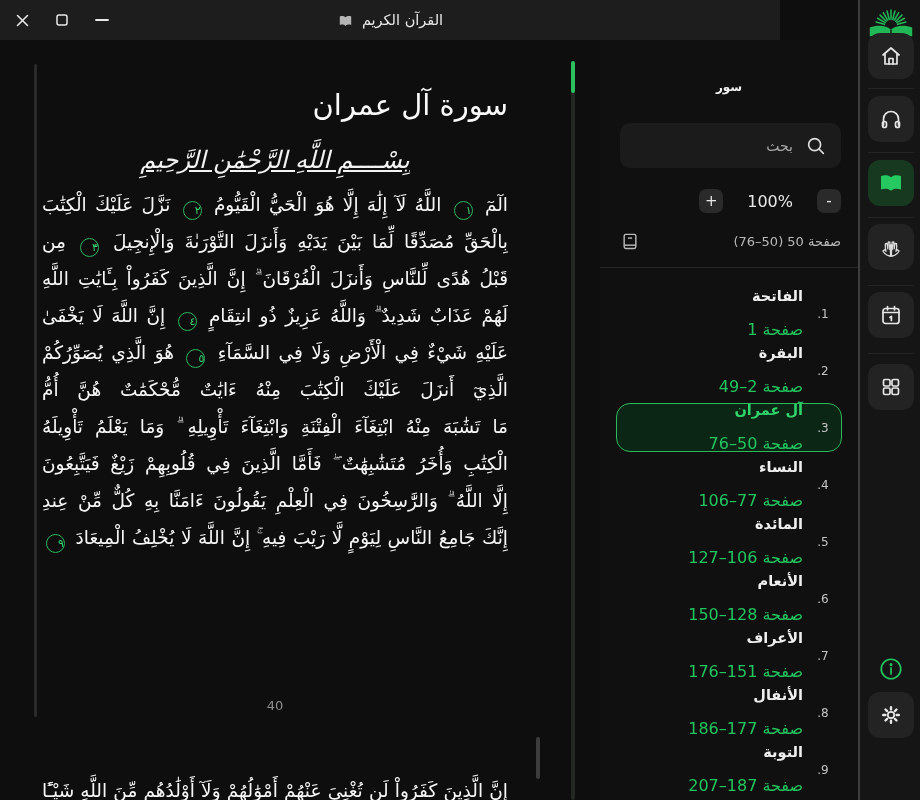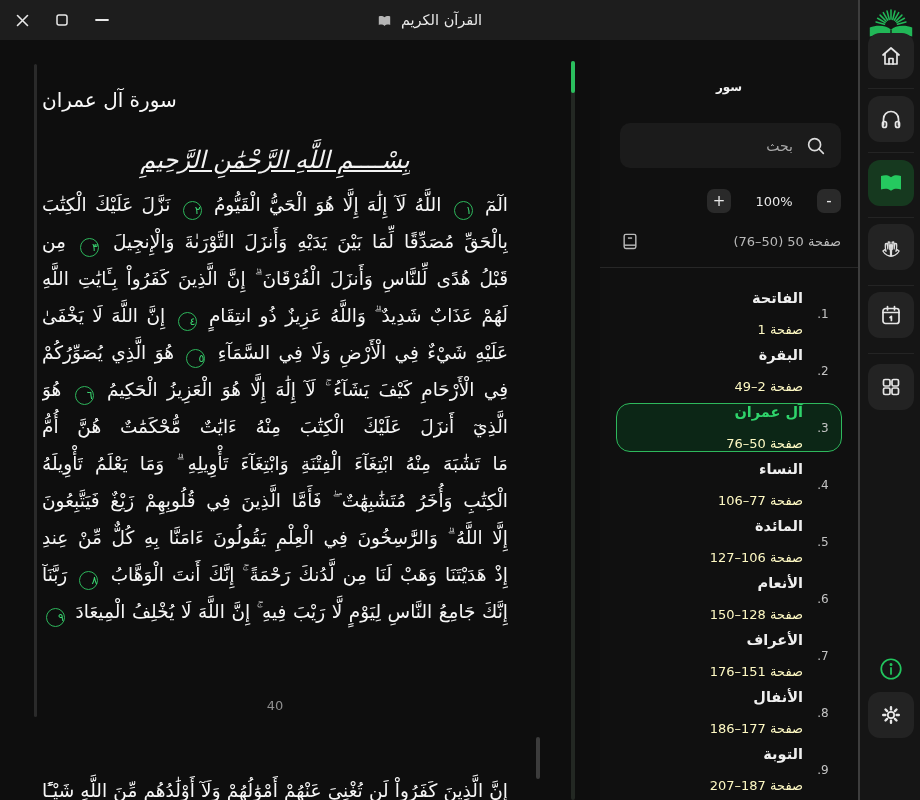--- a/index.html
+++ b/index.html
@@ -1,21 +1,21 @@
 <!DOCTYPE html>
 <html><head>
 <meta charset="utf-8">
 <style>
   * { margin:0; padding:0; box-sizing:border-box; }
   html,body { width:920px; height:800px; overflow:hidden; background:#0f0f0f;
     font-family:"DejaVu Sans", sans-serif; color:#f0f0f0; }
   .stage { position:relative; width:920px; height:800px; background:#0e0e0e; }
 
   
-  .titlebar { position:absolute; left:0; top:0; width:858px; height:40px;
+  .titlebar { position:absolute; left:0; top:0; width:780px; height:40px;
     background:#1d1d1d; display:flex; align-items:center; }
   .win-controls { position:absolute; left:8px; top:0; height:40px; display:flex;
     align-items:center; gap:12px; }
   .win-btn { width:28px; height:28px; display:flex; align-items:center;
     justify-content:center; border-radius:6px; cursor:default; }
   .tb-center { position:absolute; left:0; right:0; top:0; height:40px;
     display:flex; align-items:center; justify-content:center; gap:8px; direction:rtl; }
   .tb-title { font-size:14.5px; color:#e9e9e9; }
 
   
@@ -36,49 +36,49 @@
   .searchbox { position:absolute; right:17px; top:83px; width:221px; height:45px;
     background:#1b1b1b; border-radius:10px; display:flex; align-items:center;
     padding:0 14px; gap:12px; direction:rtl; }
   .searchbox input { flex:1; background:transparent; border:none; outline:none;
     color:#e8e8e8; font-size:14px; font-family:inherit; text-align:right; }
   .searchbox input::placeholder { color:#a8a8a8; }
   .zoom-row { position:absolute; right:17px; top:148px; width:221px; height:26px;
     display:flex; align-items:center; gap:24px; direction:rtl; }
   .zoom-btn { width:24px; height:24px; border-radius:7px; background:#2a2a2a; color:#e8e8e8;
     display:flex; align-items:center; justify-content:center; font-size:15px; line-height:1; }
-  .zoom-val { color:#e8e8e8; font-size:13px; min-width:38px; text-align:center; }
+  .zoom-val { color:#e8e8e8; font-size:16px; min-width:38px; text-align:center; }
   .page-row { position:absolute; right:17px; top:188px; width:221px; height:26px;
     display:flex; align-items:center; justify-content:space-between; direction:rtl; }
   .page-status { color:#b9b9b9; font-size:13px; }
   .panel-divider { position:absolute; left:0; right:0; top:227px; height:1px; background:#272727; }
   .surah-list { position:absolute; left:0; right:0; top:243px; bottom:0;
     padding:6px 16px 0 16px; overflow:hidden; }
   .surah-item { height:49px; margin-bottom:8px; border:1.5px solid transparent;
     border-radius:14px; padding:5px 10px; display:flex; align-items:center; gap:12px;
     direction:rtl; cursor:default; }
   .surah-item.selected { border-color:#2eb85c; background:#0c2616; }
   .s-num { color:#c3c3c3; font-size:12px; min-width:16px; text-align:center; }
   .s-text { display:flex; flex-direction:column; gap:16px; text-align:right; }
   .s-name { font-size:14.5px; font-weight:bold; color:#efefef; }
   .surah-item.selected .s-name { color:#2fd46b; }
-  .s-pages { font-size:13px; color:#fef9c3; }
+  .s-pages { font-size:16px; color:#22c55e;text-align:center; }
 
   
   .content { position:absolute; left:0; top:40px; width:600px; height:760px; overflow:hidden; }
   .left-track { position:absolute; left:34px; top:24px; width:3px; height:653px;
     background:#2a2a2a; border-radius:2px; }
   .sb-track { position:absolute; left:571px; top:21px; width:4px; height:739px;
     background:#232823; border-radius:2px; }
   .sb-thumb { position:absolute; left:571px; top:21px; width:4px; height:32px;
     background:#2bbf5e; border-radius:2px; }
   .next-ind { position:absolute; left:536px; top:697px; width:4px; height:42px;
     background:#3c3c3c; border-radius:2px; }
-  .surah-title { position:absolute; left:42px; top:48px; width:466px; text-align:left;
-    direction:rtl; font-size:20px; color:#fafafa; font-weight:500; }
+  .surah-title { position:absolute; left:42px; top:48px; width:466px; text-align:right;
+    direction:rtl; font-size:29px; color:#fafafa; font-weight:500; }
   .bismillah { position:absolute; left:42px; top:106px; width:466px; text-align:center;
     direction:rtl; font-size:24px; color:#f3f3f3; font-style:italic;text-decoration:underline; }
   .q-lines { position:absolute; left:42px; top:146px; width:466px; height:487px;
     overflow:hidden; direction:rtl; }
   .q-line { white-space:nowrap; line-height:37px; font-size:18.5px; color:#f7f7f7;
     text-align:justify; text-align-last:justify; }
   .ayah { display:inline-block; width:19px; height:19px; line-height:17px;
     border:1.2px solid #2db55b; border-radius:50%; color:#3bd873; font-size:11px;
     text-align:center; margin:0 4px; vertical-align:-3px; font-style:normal; }
   .page-num { position:absolute; left:42px; top:658px; width:466px; text-align:center;
@@ -328,26 +328,24 @@
   <div class="content" dir="rtl">
     <div class="left-track"></div>
     <div class="surah-title">سورة آل عمران</div>
     <div class="bismillah">بِسْــــمِ اللَّهِ الرَّحْمَٰنِ الرَّحِيمِ</div>
     <div class="q-lines">
         <div class="q-line">الٓمٓ <span class="ayah">١</span> اللَّهُ لَآ إِلَٰهَ إِلَّا هُوَ الْحَيُّ الْقَيُّومُ <span class="ayah">٢</span> نَزَّلَ عَلَيْكَ الْكِتَٰبَ</div>
         <div class="q-line">بِالْحَقِّ مُصَدِّقًا لِّمَا بَيْنَ يَدَيْهِ وَأَنزَلَ التَّوْرَىٰةَ وَالْإِنجِيلَ <span class="ayah">٣</span> مِن</div>
         <div class="q-line">قَبْلُ هُدًى لِّلنَّاسِ وَأَنزَلَ الْفُرْقَانَ ۗ إِنَّ الَّذِينَ كَفَرُواْ بِـَٔايَٰتِ اللَّهِ</div>
         <div class="q-line">لَهُمْ عَذَابٌ شَدِيدٌ ۗ وَاللَّهُ عَزِيزٌ ذُو انتِقَامٍ <span class="ayah">٤</span> إِنَّ اللَّهَ لَا يَخْفَىٰ</div>
         <div class="q-line">عَلَيْهِ شَيْءٌ فِي الْأَرْضِ وَلَا فِي السَّمَآءِ <span class="ayah">٥</span> هُوَ الَّذِي يُصَوِّرُكُمْ</div>
-        <div class="q-line">فِي الْأَرْحَامِ كَيْفَ يَشَآءُ ۚ لَآ إِلَٰهَ إِلَّا هُوَ الْعَزِيزُ الْحَكِيمُ <span class="ayah">٦</span> هُوَ</div>
         <div class="q-line">الَّذِيٓ أَنزَلَ عَلَيْكَ الْكِتَٰبَ مِنْهُ ءَايَٰتٌ مُّحْكَمَٰتٌ هُنَّ أُمُّ</div>
         <div class="q-line">مَا تَشَٰبَهَ مِنْهُ ابْتِغَآءَ الْفِتْنَةِ وَابْتِغَآءَ تَأْوِيلِهِ ۗ وَمَا يَعْلَمُ تَأْوِيلَهُ</div>
         <div class="q-line">الْكِتَٰبِ وَأُخَرُ مُتَشَٰبِهَٰتٌ ۖ فَأَمَّا الَّذِينَ فِي قُلُوبِهِمْ زَيْغٌ فَيَتَّبِعُونَ</div>
         <div class="q-line">إِلَّا اللَّهُ ۗ وَالرَّٰسِخُونَ فِي الْعِلْمِ يَقُولُونَ ءَامَنَّا بِهِ كُلٌّ مِّنْ عِندِ</div>
-        <div class="q-line">إِذْ هَدَيْتَنَا وَهَبْ لَنَا مِن لَّدُنكَ رَحْمَةً ۚ إِنَّكَ أَنتَ الْوَهَّابُ <span class="ayah">٨</span> رَبَّنَآ</div>
         <div class="q-line">إِنَّكَ جَامِعُ النَّاسِ لِيَوْمٍ لَّا رَيْبَ فِيهِ ۚ إِنَّ اللَّهَ لَا يُخْلِفُ الْمِيعَادَ <span class="ayah">٩</span></div>
       </div>
     <div class="page-num">40</div>
     <div class="next-preview">إِنَّ الَّذِينَ كَفَرُواْ لَن تُغْنِيَ عَنْهُمْ أَمْوَٰلُهُمْ وَلَآ أَوْلَٰدُهُم مِّنَ اللَّهِ شَيْـًٔا ۖ وَأُوْلَٰٓئِكَ هُمْ وَقُودُ النَّارِ</div>
     <div class="next-ind"></div>
     <div class="sb-track"></div>
     <div class="sb-thumb"></div>
   </div>
 
 </div>

